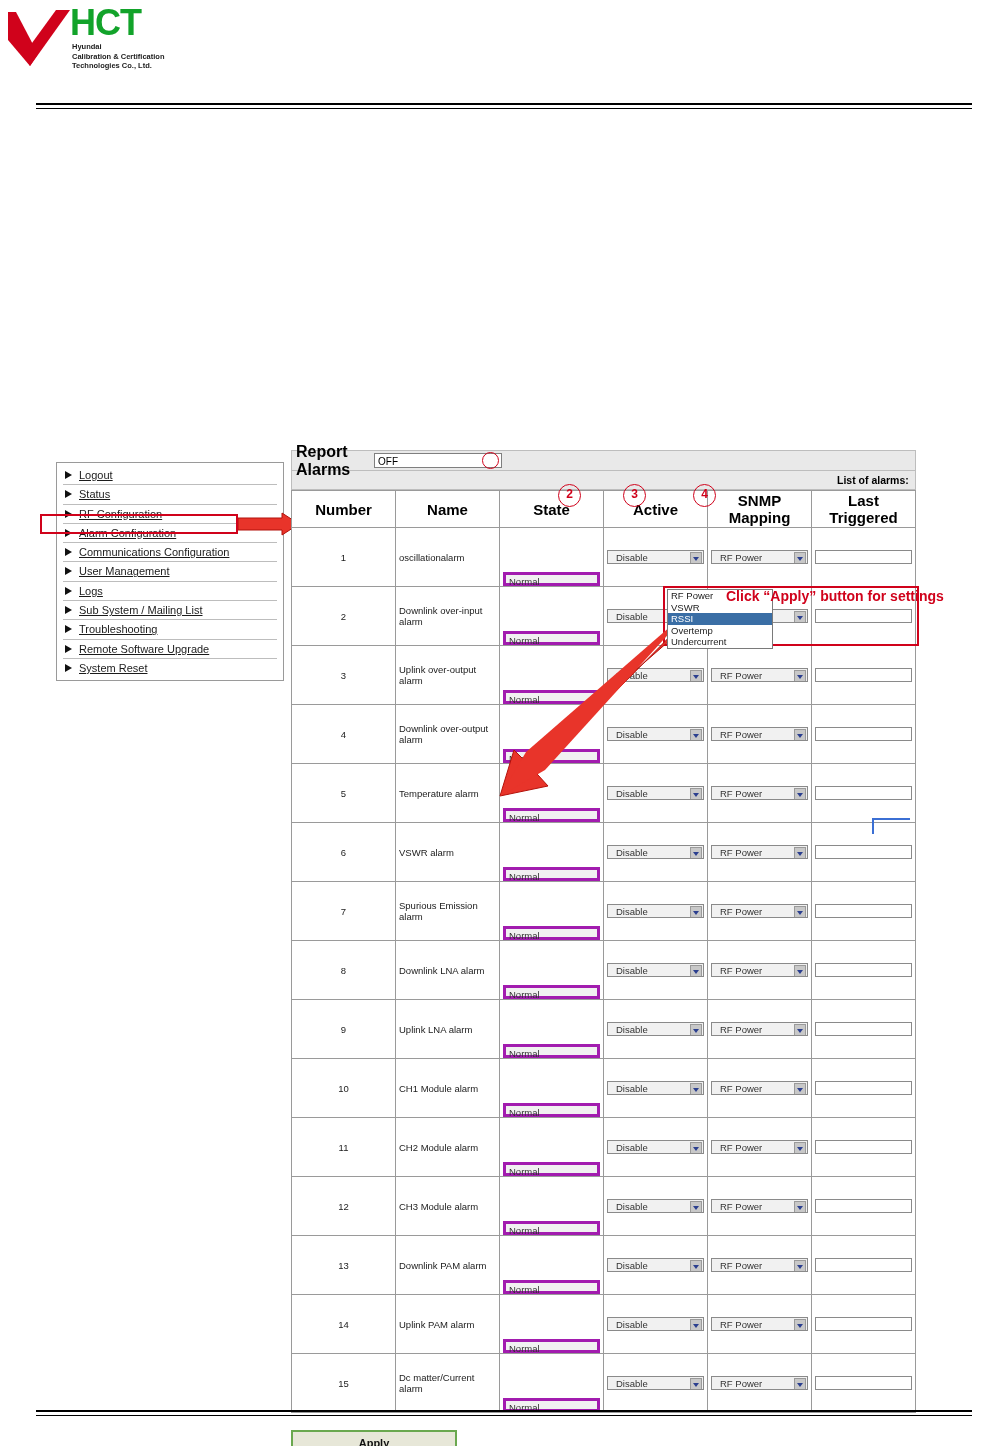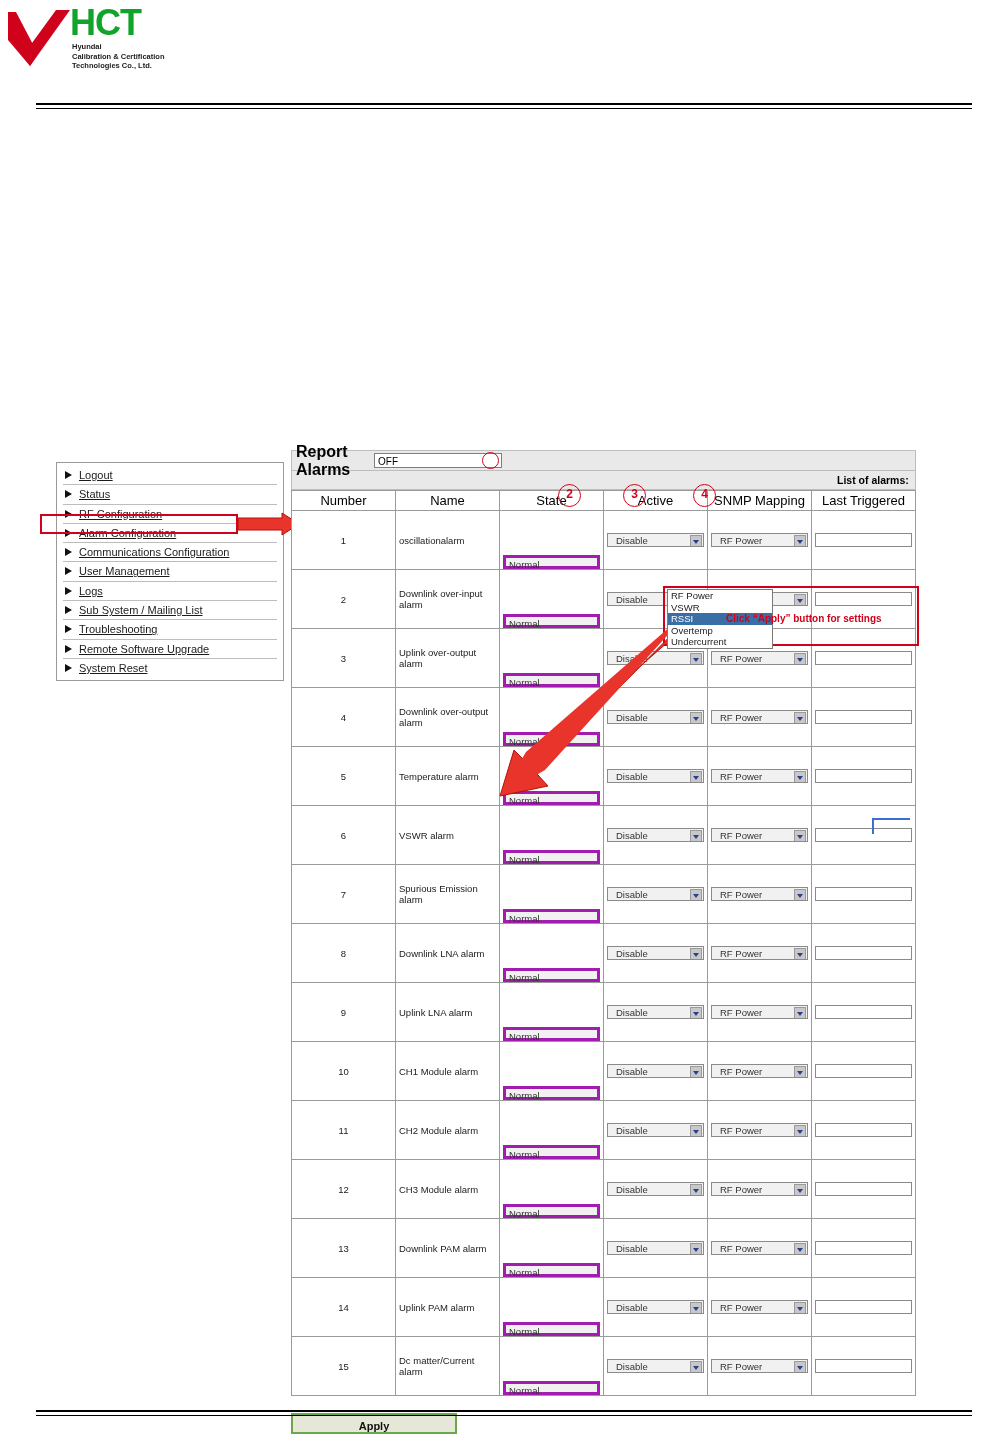--- a/index.html
+++ b/index.html
@@ -178,22 +178,22 @@
 
   table.alarms {
     border-collapse: collapse;
     width: 625px;
     table-layout: fixed;
     margin-top: 0px;
   }
   table.alarms th {
     background: #ffffff;
     border: 1px solid #9a9a9a;
-    font-size: 13px;
-    font-weight: normal;
+    font-size: 15px;
+    font-weight: bold;
     height: 17px;
     text-align: center;
     color: #000;
   }
   table.alarms td {
     border: 1px solid #9a9a9a;
     height: 18.6px;
     font-size: 9.5px;
     color: #1b1b1b;
     padding: 0 3px;
@@ -320,22 +320,22 @@
   .note-box {
     position: absolute;
     left: 663px; top: 586px;
     width: 256px; height: 60px;
     border: 2px solid #d0021b;
     box-sizing: border-box;
     z-index: 20;
   }
   .note-text {
     position: absolute;
-    left: 726px; top: 613px;
-    font-size: 10px;
+    left: 726px; top: 588px;
+    font-size: 14px;
     font-weight: bold;
     color: #d0021b;
     z-index: 45;
     white-space: nowrap;
   }
 
   
   .arrow-apply {
     position: absolute;
     left: 470px; top: 600px;

